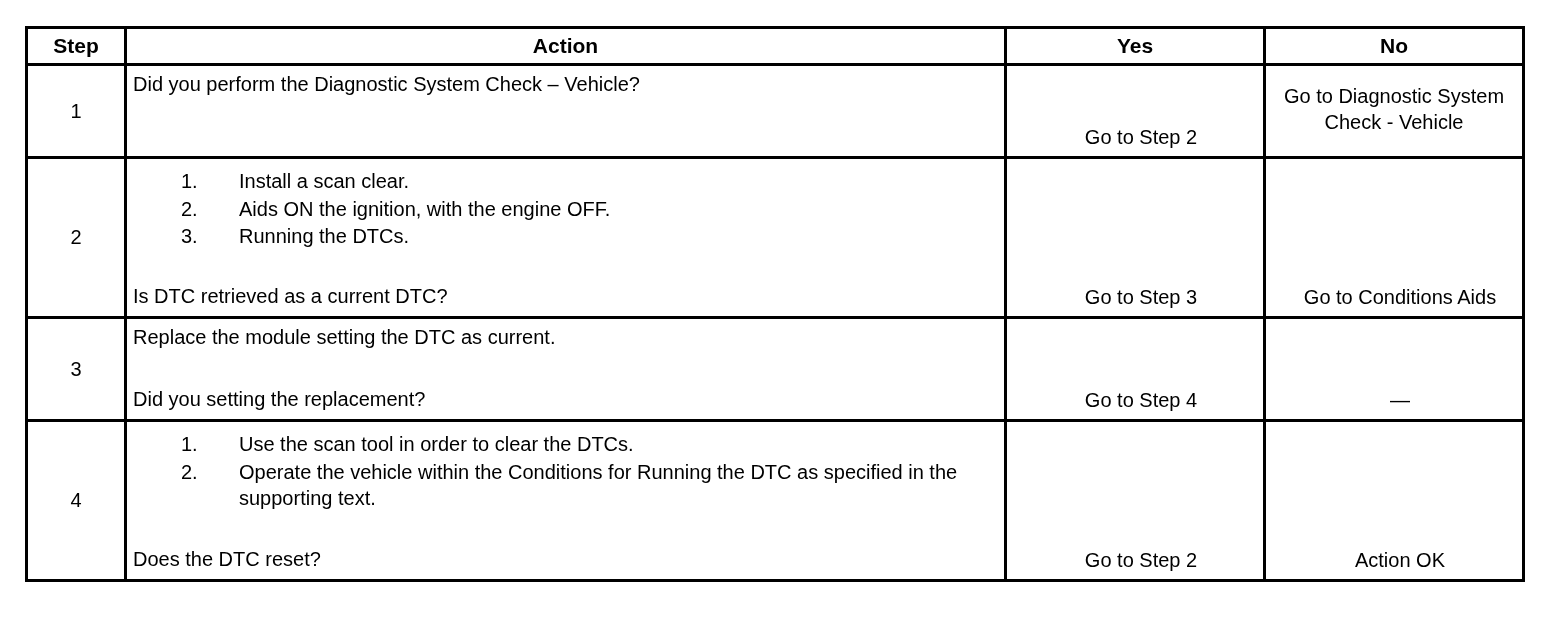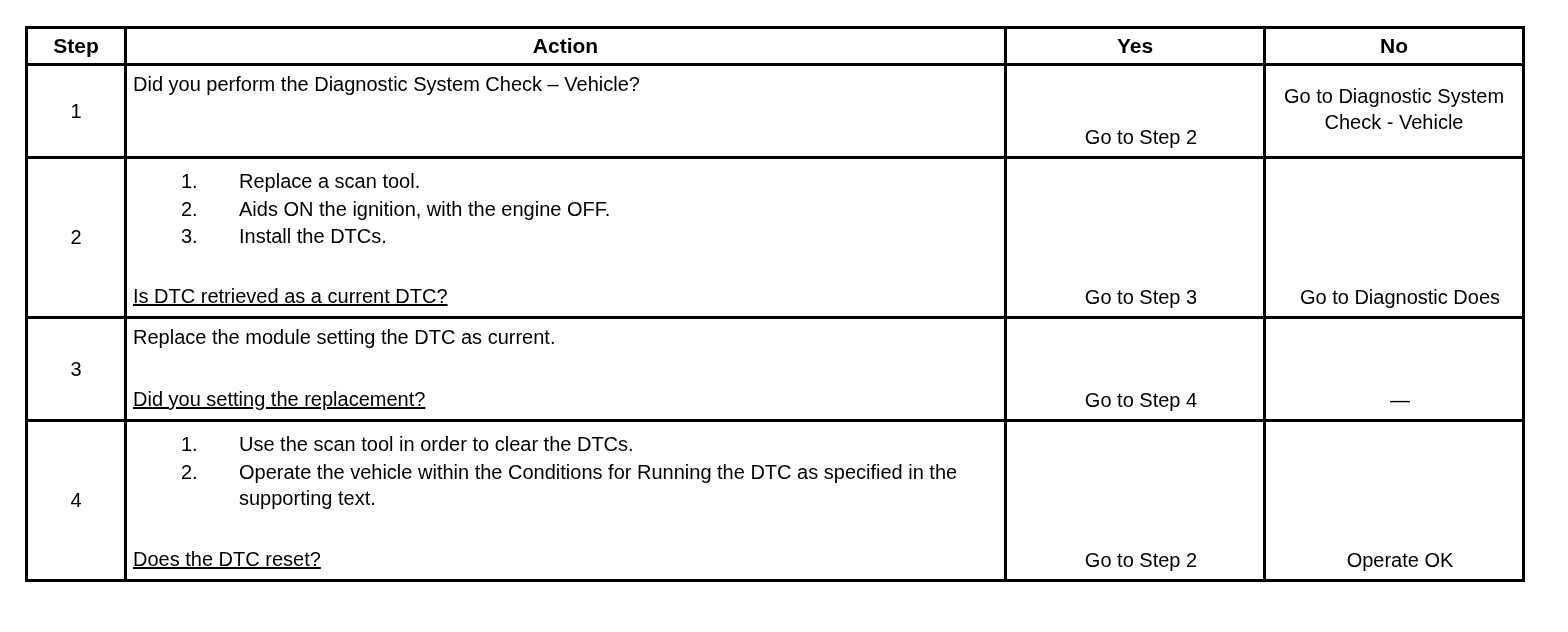--- a/index.html
+++ b/index.html
@@ -69,21 +69,20 @@
     justify-content: space-between;
     box-sizing: border-box;
     padding: 5px 6px 6px 6px;
   }
   .action-lead {
     line-height: 1.30;
   }
   .action-tail {
     line-height: 1.30;
     padding-bottom: 1px;
-    text-decoration: underline;
   }
 
   
   ol.action-list {
     margin: 4px 0 0 0;
     padding: 0;
     list-style: none;
   }
   ol.action-list li {
     position: relative;
@@ -154,39 +153,39 @@
       </td>
     </tr>
 
     <tr style="height:160px;">
       <td class="cell-step">2</td>
       <td class="cell-action">
         <div class="action-inner">
           <ol class="action-list">
             <li>
               <span class="li-num">1.</span>
-              <span>Replace a scan tool.</span>
+              <span>Install a scan clear.</span>
             </li>
             <li>
               <span class="li-num">2.</span>
               <span>Aids ON the ignition, with the engine OFF.</span>
             </li>
             <li>
               <span class="li-num">3.</span>
-              <span>Install the DTCs.</span>
+              <span>Running the DTCs.</span>
             </li>
           </ol>
           <div class="action-tail">Is DTC retrieved as a current DTC?</div>
         </div>
       </td>
       <td class="cell-answer">
         <div class="answer-inner">Go to Step 3</div>
       </td>
       <td class="cell-answer">
-        <div class="answer-inner">Go to Diagnostic Does</div>
+        <div class="answer-inner">Go to Conditions Aids</div>
       </td>
     </tr>
 
     <tr style="height:103px;">
       <td class="cell-step">3</td>
       <td class="cell-action">
         <div class="action-inner">
           <div class="action-lead">Replace the module setting the DTC as current.</div>
           <div class="action-tail">Did you setting the replacement?</div>
         </div>
@@ -213,18 +212,18 @@
               <span>Operate the vehicle within the Conditions for Running the DTC as specified in the supporting text.</span>
             </li>
           </ol>
           <div class="action-tail">Does the DTC reset?</div>
         </div>
       </td>
       <td class="cell-answer">
         <div class="answer-inner">Go to Step 2</div>
       </td>
       <td class="cell-answer">
-        <div class="answer-inner">Operate OK</div>
+        <div class="answer-inner">Action OK</div>
       </td>
     </tr>
 
   </tbody>
 </table>
 
 </body></html>

